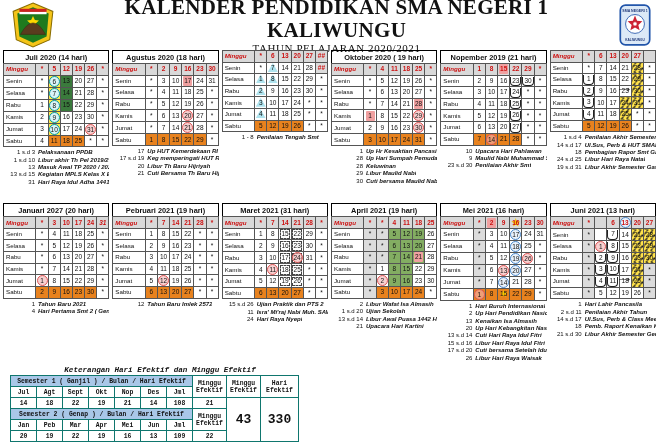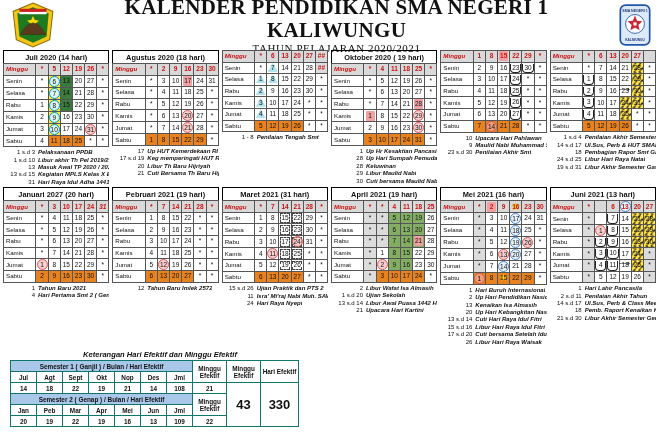--- a/index.html
+++ b/index.html
@@ -3,21 +3,21 @@
 <meta charset="utf-8">
 <style>
   html,body{margin:0;padding:0;background:#fff;}
   body{width:659px;height:443px;overflow:hidden;font-family:"Liberation Sans",sans-serif;color:#111;}
   
   .hd{display:flex;align-items:center;padding:2px 8px 0 12px;height:46px;}
   .hd .mid{flex:1;text-align:center;}
   .hd .t1{font-family:"Liberation Serif",serif;font-weight:bold;font-size:21px;letter-spacing:.3px;line-height:23px;}
   .hd .t2{font-family:"Liberation Serif",serif;font-weight:normal;font-size:11px;letter-spacing:.6px;}
   
-  #months{display:grid;grid-template-columns:repeat(6,1fr);gap:0 3px;padding:2px 3px 0 3px;}
+  #months{display:grid;grid-template-columns:repeat(6,1fr);gap:16px 3px;padding:2px 3px 0 3px;}
   .month{min-width:0;}
   .mtitle{border:1px solid #000;border-bottom:none;font-weight:bold;font-size:7.4px;text-align:center;padding:2px 0 1px 0;white-space:nowrap;overflow:hidden;}
   table.cal{border-collapse:collapse;width:100%;table-layout:fixed;}
   table.cal td{border:1px solid #555;height:10.6px;padding:0;text-align:center;font-size:6.5px;line-height:10px;overflow:visible;white-space:nowrap;}
   table.cal td.dn{width:28%;text-align:left;padding-left:2px;font-size:6.2px;}
   tr.hdr td{background:#d9d9d9;color:#c11;font-weight:bold;}
   tr.hdr td.dn{font-style:italic;}
   td.c-red{color:#c11;font-weight:bold;}
   td.it{font-style:italic;}
   td.bg-o{background:#e8821e;}
@@ -37,21 +37,21 @@
   .mk-tri{z-index:1;padding:0 2px;}
   .mk-tri::before{content:'';position:absolute;left:50%;top:50%;transform:translate(-50%,-55%);width:10px;height:9px;background:#aee3ee;clip-path:polygon(50% 0,100% 100%,0 100%);z-index:-1;}
   .mk-star{z-index:1;}
   .mk-star::before{content:'\2605';position:absolute;left:50%;top:50%;transform:translate(-50%,-54%);font-size:10px;color:#f7c800;z-index:-1;}
   .arr::before{content:'\27F6';position:absolute;left:-3px;top:-1px;font-size:8px;color:#111;font-style:normal;}
   .notes{padding:2px 0 1px 1px;}
   .note{display:flex;font-size:6px;line-height:7.4px;}
   .note .nd{flex:none;width:31px;text-align:right;margin-right:3px;}
   .note .nt{font-style:italic;font-weight:bold;white-space:nowrap;overflow:hidden;}
   
-  #sumwrap{margin:3px 0 0 10px;width:300px;}
+  #sumwrap{margin:3px 0 0 10px;width:300px;font-family:Liberation Mono, monospace;}
   .sumtitle{text-align:center;font-weight:bold;font-style:italic;font-size:7.6px;margin-bottom:1px;}
   table.sum{border-collapse:collapse;table-layout:fixed;}
   table.sum td{border:1px solid #0f766e;font-size:6.4px;text-align:center;height:10px;padding:0 1px;font-weight:bold;line-height:7px;}
   table.sum td.bluehd{background:#a9c7e8;font-style:normal;}
   table.sum td.big{font-size:13px;}
   table.sum col.mc{width:26px;}
   table.sum col.me{width:34px;}
   table.sum col.tt{width:38px;}
 </style>
 </head>
@@ -422,20 +422,21 @@
           <span class="nd">29</span>
           <span class="nt">Libur Maulid Nabi</span>
         </div>
         <div class="note">
           <span class="nd">30</span>
           <span class="nt">Cuti bersama  Maulid Nabi</span>
         </div>
       </div>
     </div>
     <div class="month">
+      <div class="mtitle">Nopember 2019 (21 hari)</div>
       <table class="cal">
         <tbody>
           <tr class="hdr">
             <td class="dn">Minggu</td>
             <td class="c-red"><span class="dv ">1</span></td>
             <td class="c-red"><span class="dv ">8</span></td>
             <td class="c-red"><span class="dv mk-pf">15</span></td>
             <td class="c-red"><span class="dv ">22</span></td>
             <td class="c-red"><span class="dv ">29</span></td>
             <td class=""><span class="dv ">*</span></td>

